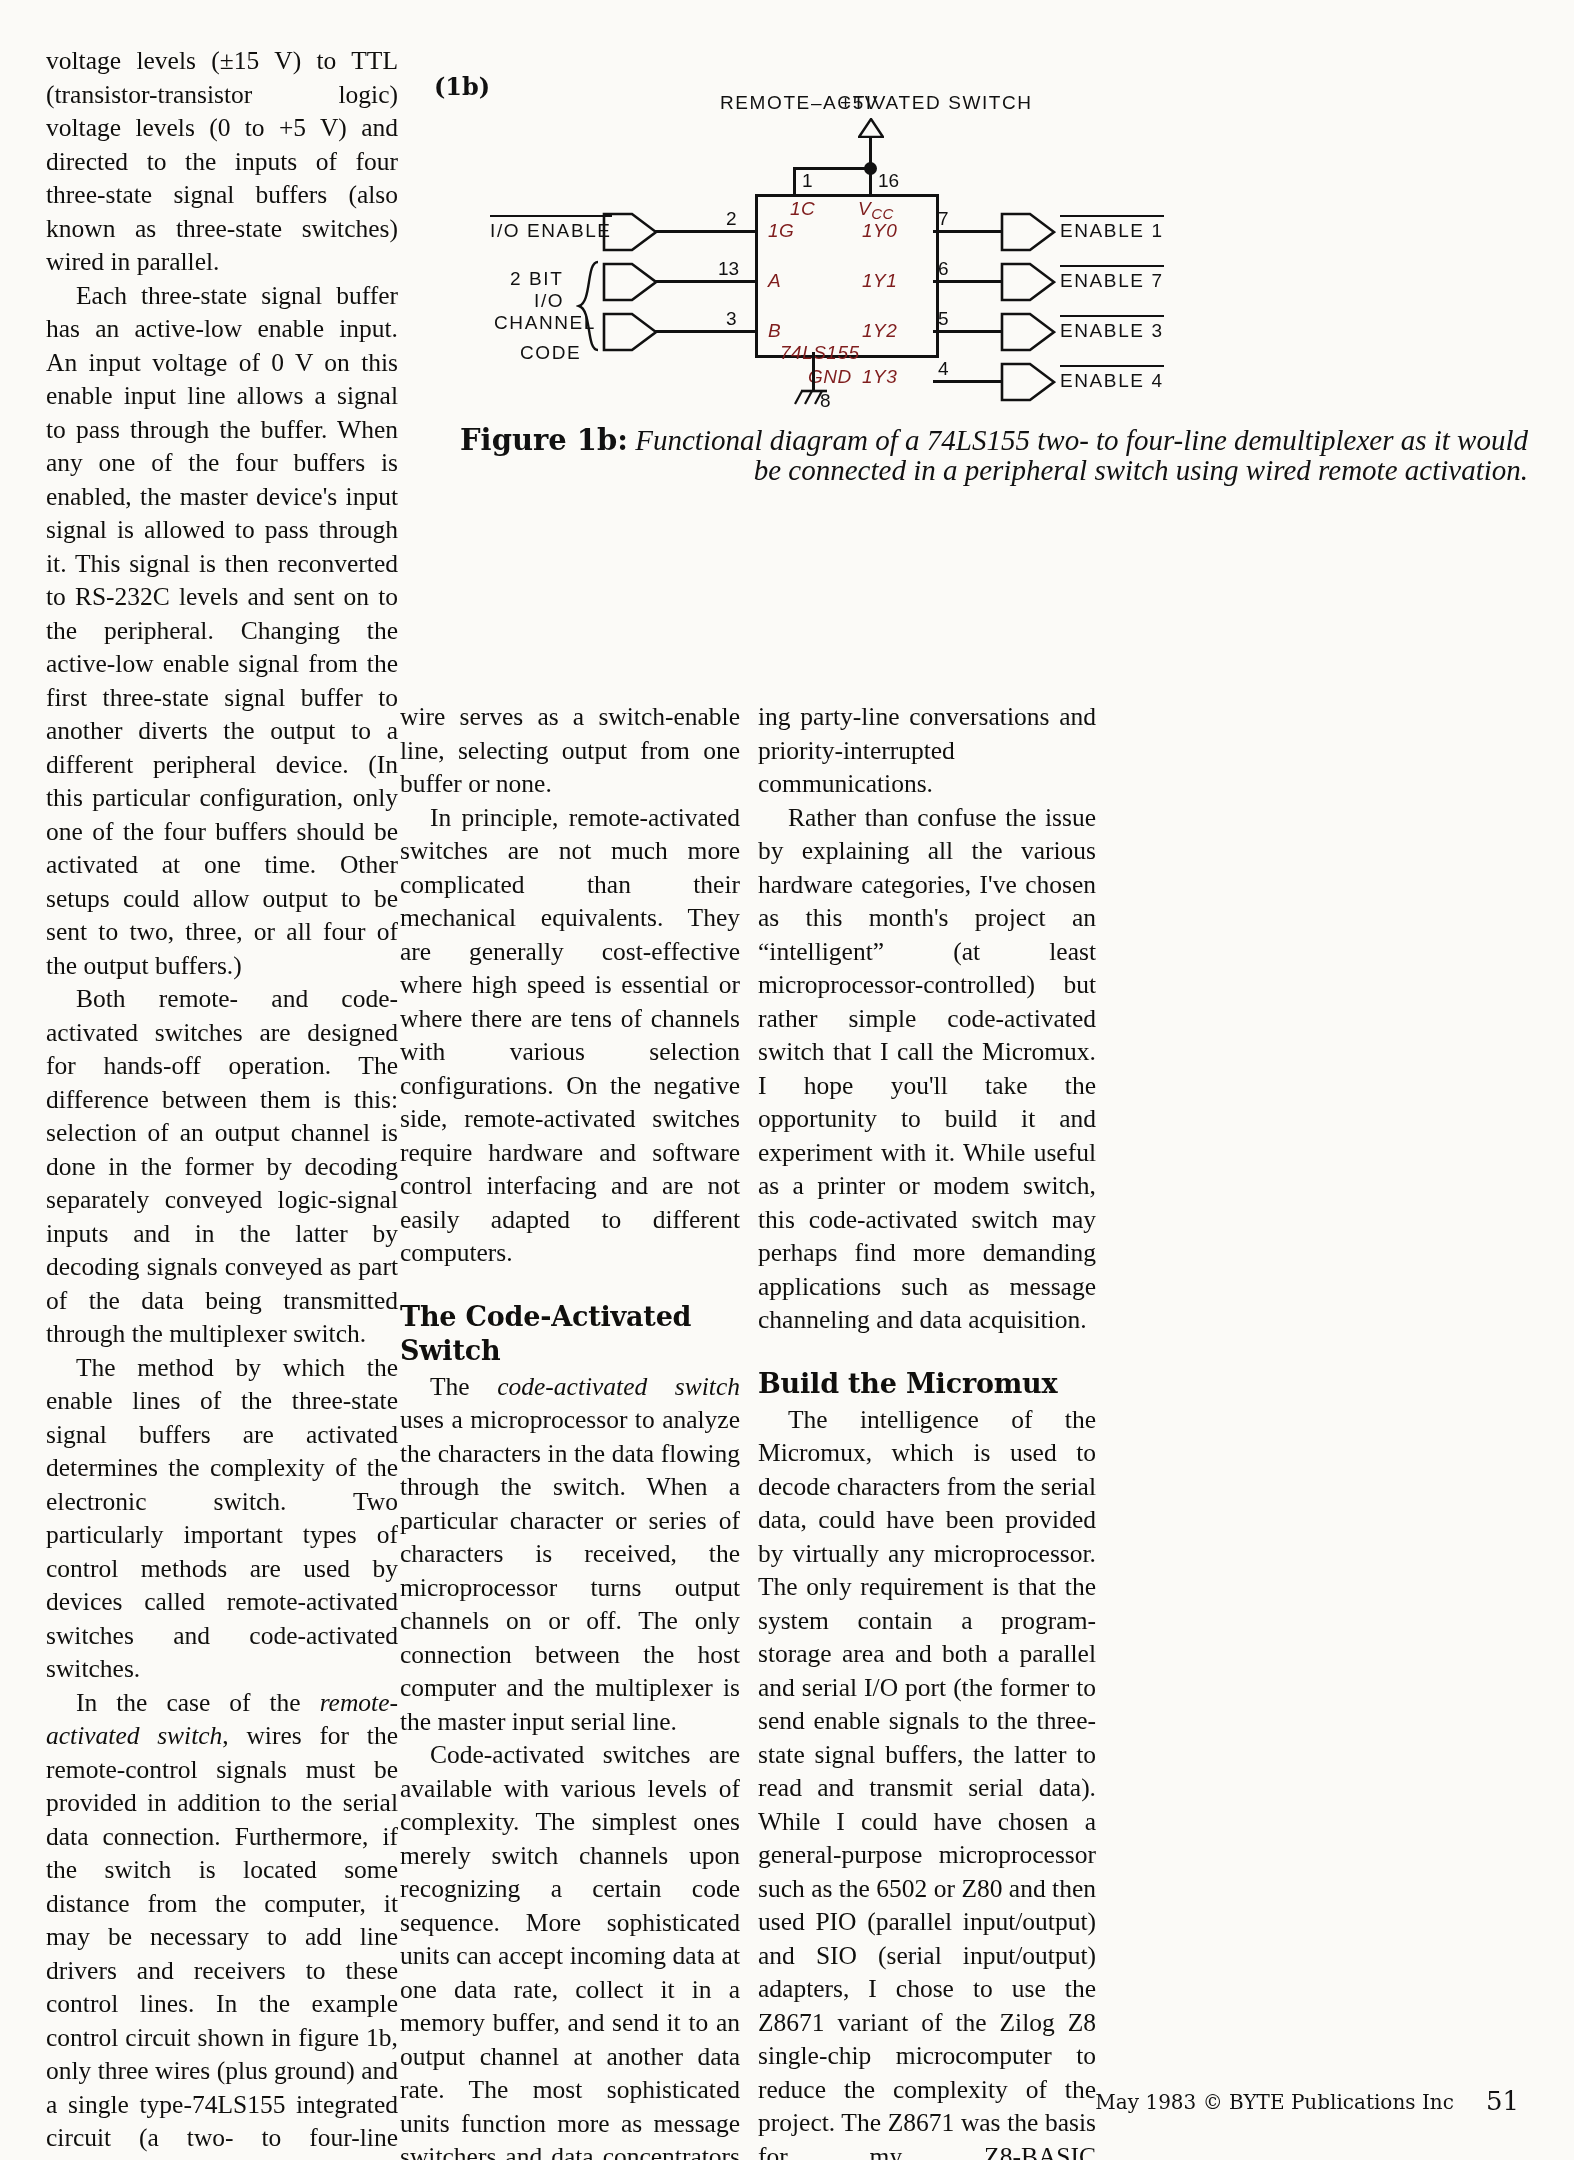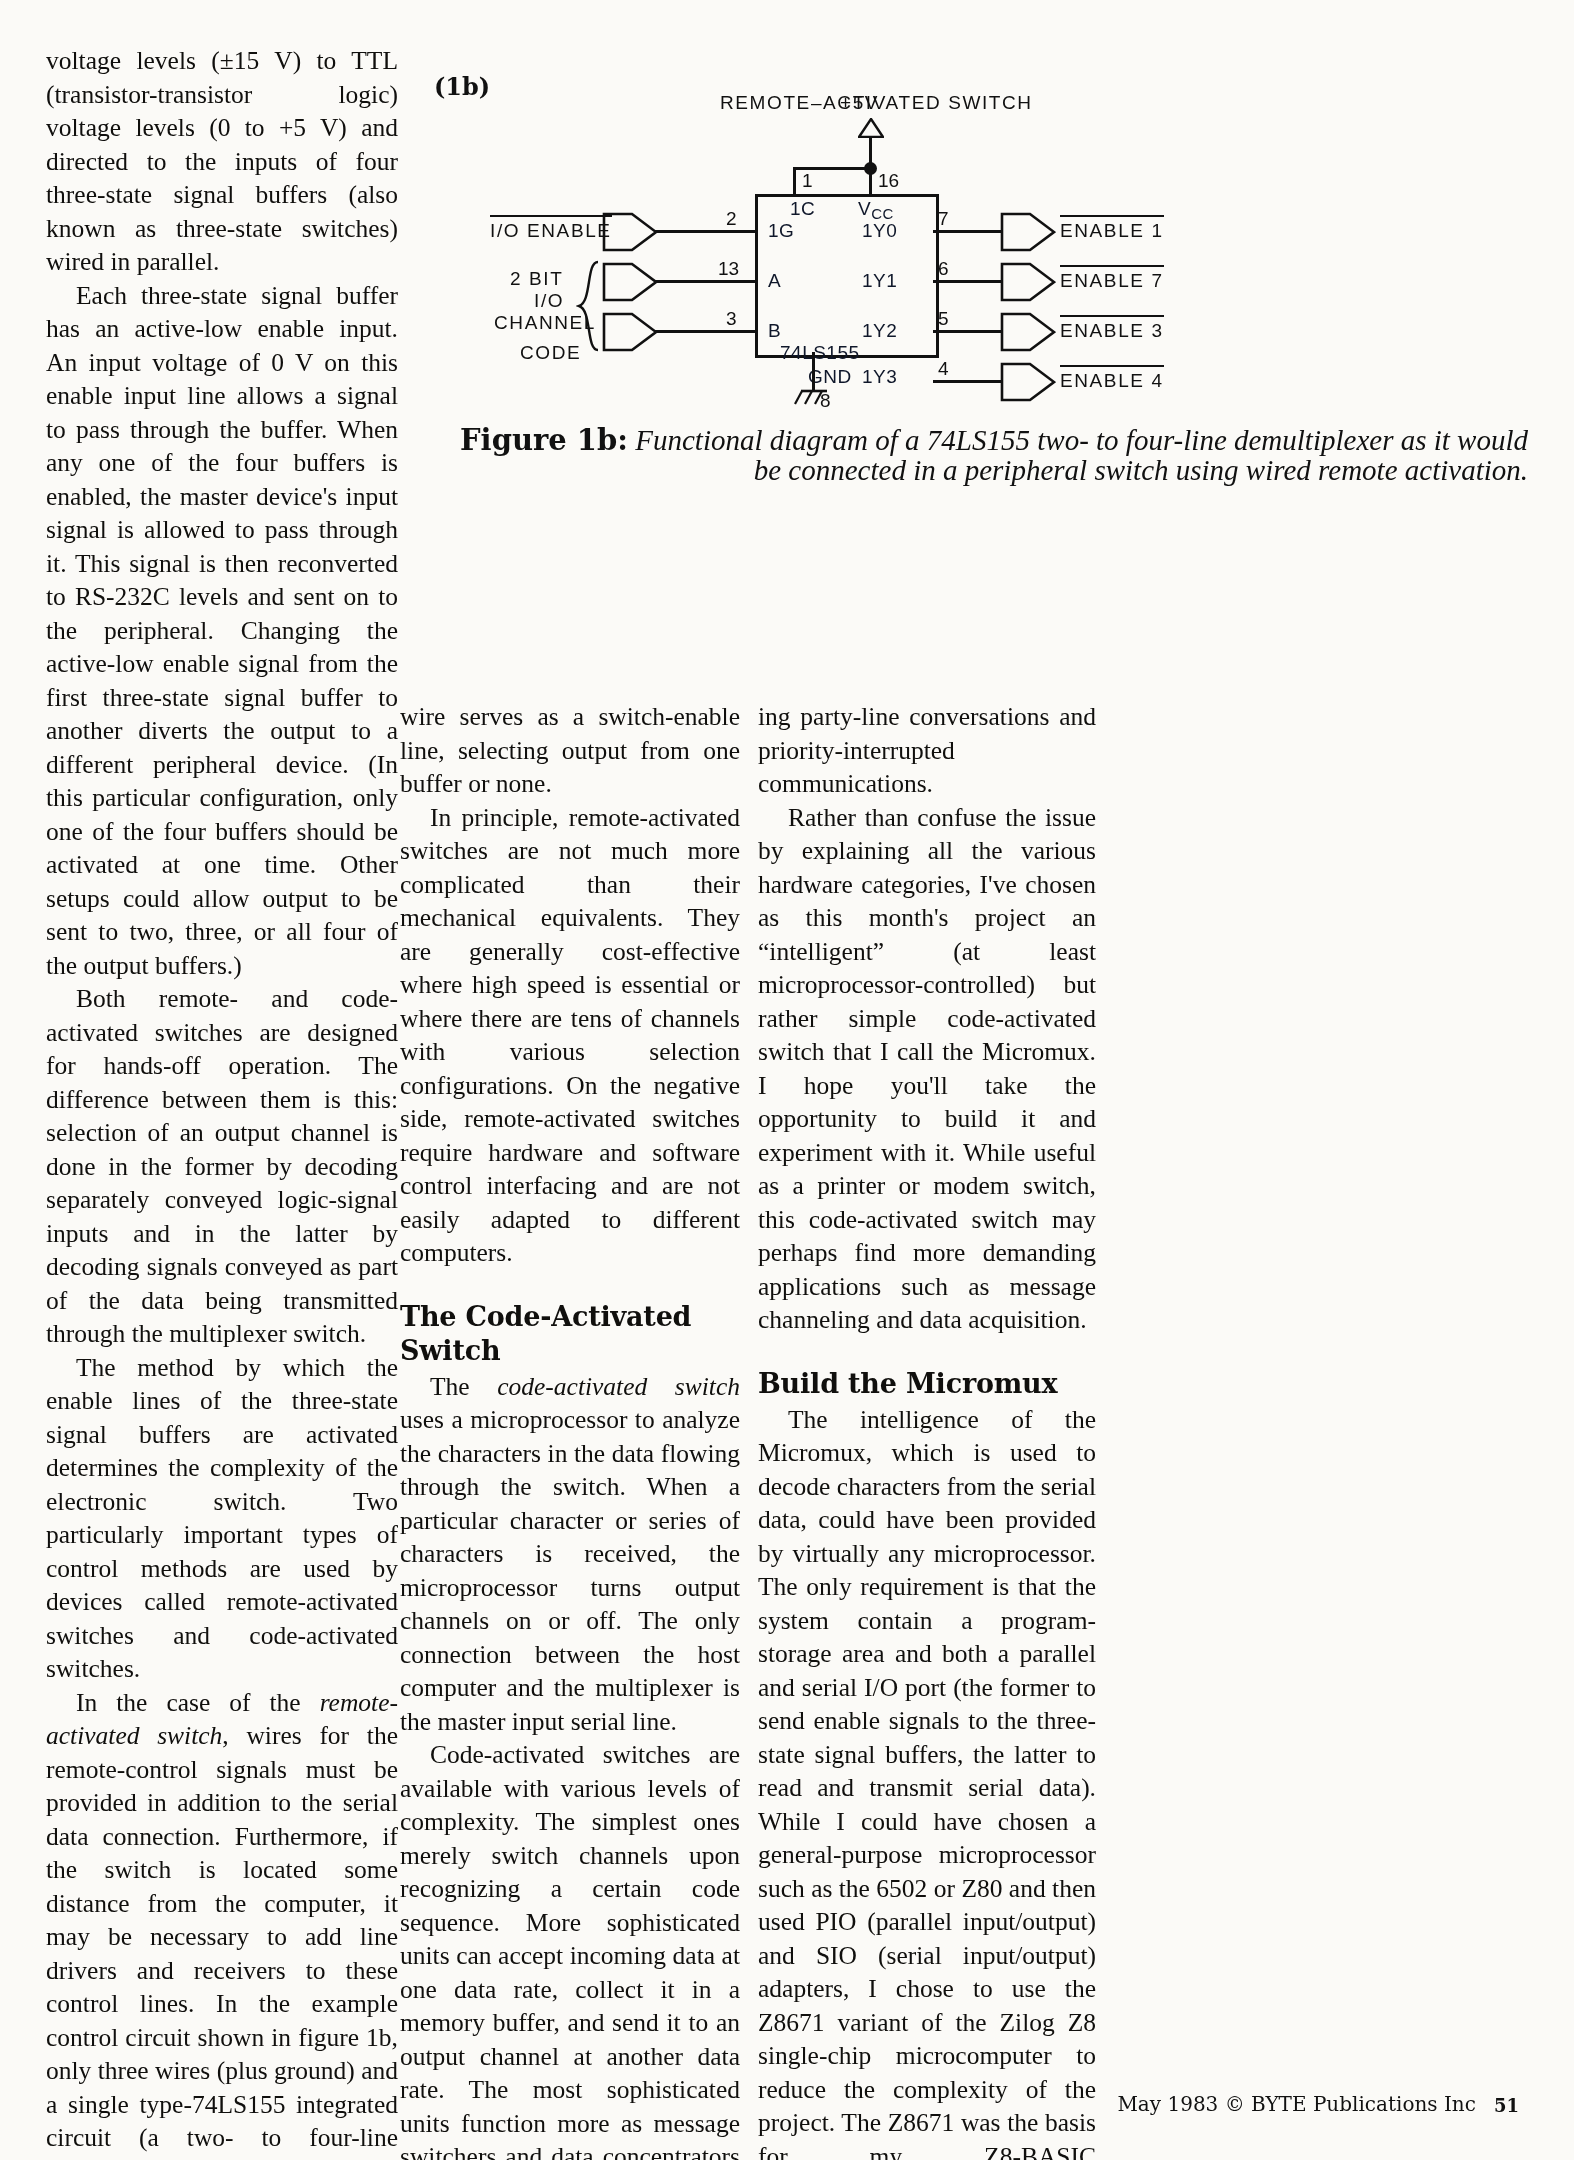--- a/index.html
+++ b/index.html
@@ -105,22 +105,23 @@
     position: absolute;
     font-size: 19px;
     letter-spacing: 1.6px;
     color: #111;
     white-space: nowrap;
   }
   .sch-pin {
     position: absolute;
     font-size: 19px;
     letter-spacing: 0.5px;
-    color: #0f172a;
+    color: #7f1d1d;
     white-space: nowrap;
+    font-style: italic;
   }
   .sch-num {
     position: absolute;
     font-size: 19px;
     color: #111;
     white-space: nowrap;
   }
   .ovl { position: relative; display: inline-block; }
   .ovl::before {
     content: "";
@@ -148,23 +149,23 @@
   #footer {
     position: absolute;
     right: 55px;
     bottom: 44px;
     font-family: "DejaVu Serif", "Liberation Serif", serif;
     font-size: 20px;
     color: #111;
     white-space: nowrap;
   }
   #footer .pg {
-    font-weight: bold;
-    font-size: 18px;
-    margin-left: 18px;
+    font-weight: normal;
+    font-size: 26px;
+    margin-left: 32px;
     vertical-align: -1px;
   }
 </style>
 </head>
 <body>
 
 <div class="page">
 
   <div class="col" id="col-left">
     <p class="noindent">voltage levels (±15 V) to TTL (transistor-transistor logic) voltage levels (0 to +5 V) and directed to the inputs of four three-state signal buffers (also known as three-state switches) wired in parallel.</p>

